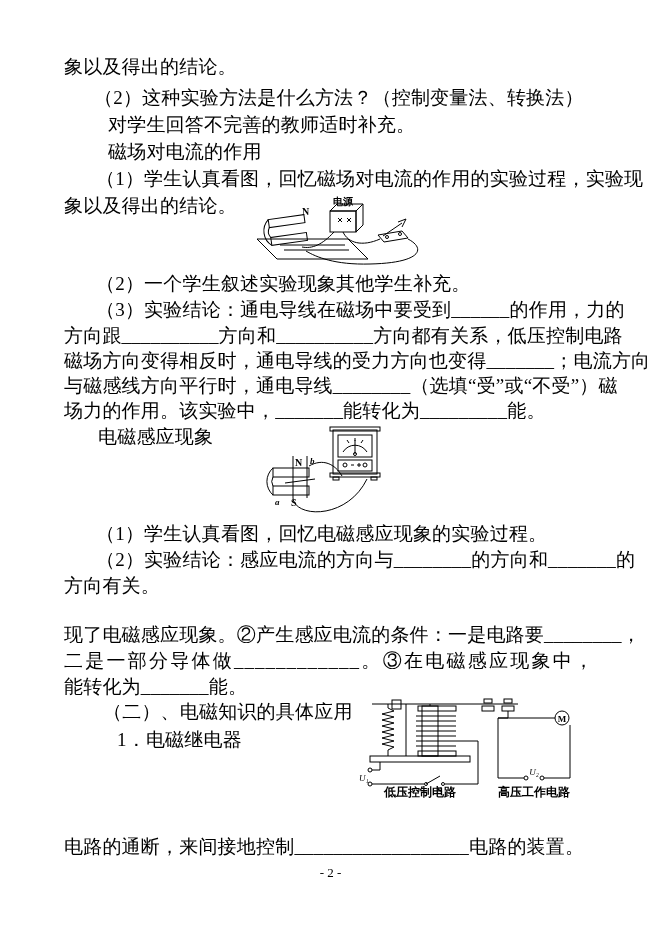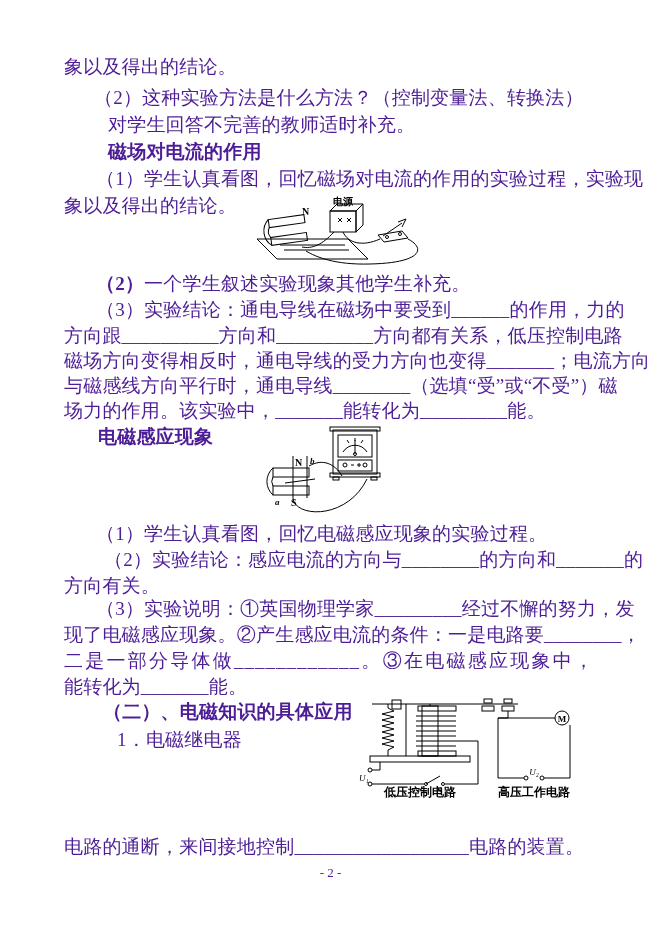--- a/index.html
+++ b/index.html
@@ -1,21 +1,21 @@
 <!DOCTYPE html>
 <html><head>
 <meta charset="utf-8">
 <style>
   html,body{margin:0;padding:0;background:#ffffff;}
   .page{
     position:relative;width:661px;height:935px;background:#fff;
-    font-family:"Liberation Serif","DejaVu Serif",serif;color:#4c1d95;overflow:hidden;
+    font-family:"Liberation Serif","DejaVu Serif",serif;color:#000000;overflow:hidden;
   }
   .ln{position:absolute;font-size:19px;line-height:23px;white-space:nowrap;letter-spacing:.2px;}
-  .b{font-weight:bold;text-align:right;}
+  .b{font-weight:normal;text-align:right;}
   .just{white-space:normal;text-align:justify;text-align-last:justify;letter-spacing:1px;}
   .footer{position:absolute;left:0;width:100%;text-align:center;font-size:13px;}
   .diag{position:absolute;}
   .diag line,.diag path,.diag rect,.diag polygon,.diag polyline,.diag circle{
     stroke:#000;stroke-width:1;fill:none;
   }
   .diag text{font-family:"Liberation Serif","DejaVu Serif",serif;fill:#000;stroke:none;}
 </style>
 </head>
 <body>
@@ -33,23 +33,22 @@
     <span class="b">（2）</span><span>一个学生叙述实验现象其他学生补充。</span>
   </div>
   <div class="ln" style="left:96px;top:298px">（3）实验结论：通电导线在磁场中要受到______的作用，力的</div>
   <div class="ln" style="left:64px;top:324px">方向跟__________方向和__________方向都有关系，低压控制电路</div>
   <div class="ln" style="left:64px;top:349px">磁场方向变得相反时，通电导线的受力方向也变得_______；电流方向</div>
   <div class="ln" style="left:64px;top:374px">与磁感线方向平行时，通电导线________（选填“受”或“不受”）磁</div>
   <div class="ln" style="left:64px;top:399px">场力的作用。该实验中，_______能转化为_________能。</div>
   <div class="ln b" style="left:98px;top:425px">电磁感应现象</div>
 
   <div class="ln" style="left:96px;top:522px">（1）学生认真看图，回忆电磁感应现象的实验过程。</div>
-  <div class="ln" style="left:104px;top:548px">（2）实验结论：感应电流的方向与________的方向和_______的</div>
+  <div class="ln" style="left:96px;top:548px">（2）实验结论：感应电流的方向与________的方向和_______的</div>
   <div class="ln" style="left:64px;top:574px">方向有关。</div>
-  <div class="ln" style="left:96px;top:597px">（3）实验说明：①英国物理学家_________经过不懈的努力，发</div>
   <div class="ln" style="left:64px;top:623px">现了电磁感应现象。②产生感应电流的条件：一是电路要________，</div>
   <div class="ln just" style="left:64px;top:649px;width:530px">二是一部分导体做____________。③在电磁感应现象中，</div>
   <div class="ln" style="left:64px;top:675px">能转化为_______能。</div>
   <div class="ln b" style="left:103px;top:700px">（二）、电磁知识的具体应用</div>
   <div class="ln" style="left:117px;top:728px">1．电磁继电器</div>
 
   <div class="ln" style="left:64px;top:835px">电路的通断，来间接地控制__________________电路的装置。</div>
 
   <div class="footer" style="top:865px">- 2 -</div>
 

